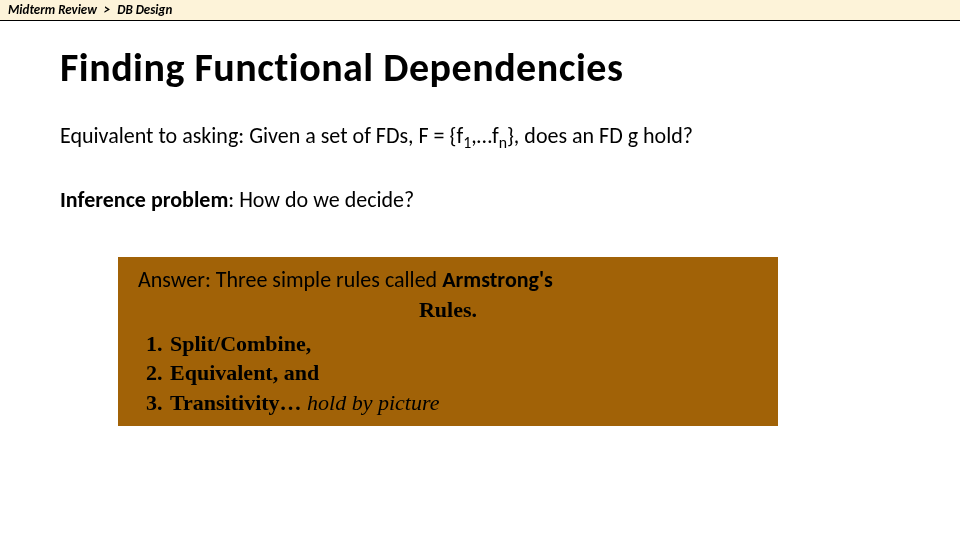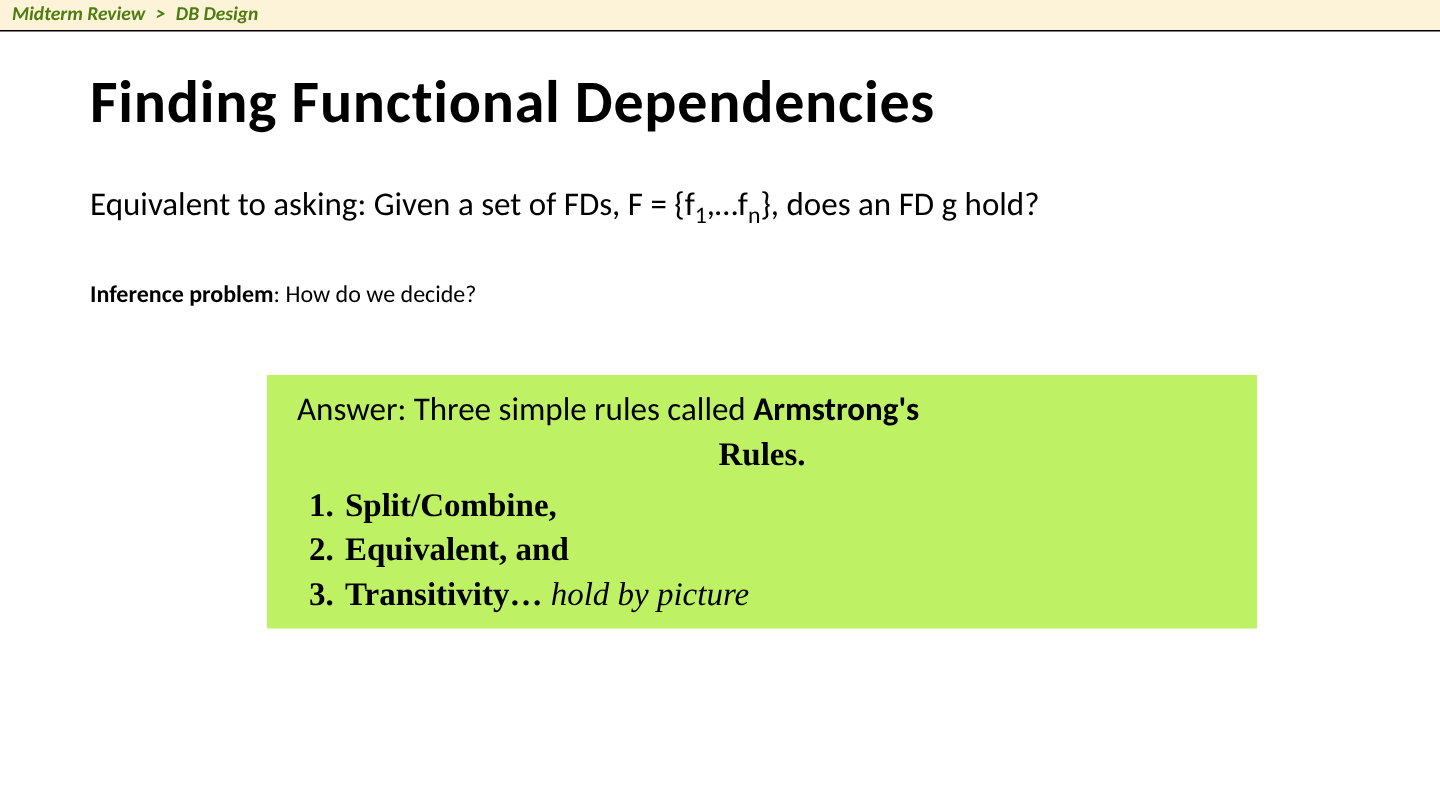--- a/index.html
+++ b/index.html
@@ -11,46 +11,46 @@
     font-family: Calibri, "Segoe UI", Arial, sans-serif;
     color: #000;
     overflow: hidden;
   }
   .breadcrumb {
     background: #fdf3d9;
     border-bottom: 1px solid #000;
     font-size: 13px;
     font-weight: bold;
     font-style: italic;
-    color: #4d7c0f;
+    color: #000000;
     padding: 2px 8px 2px 8px;
     line-height: 16px;
   }
   .breadcrumb .sep { padding: 0 4px; }
   .content {
     padding: 22px 60px 0 60px;
   }
   h1.title {
     font-size: 40px;
     font-weight: 700;
     margin: 0 0 30px 0;
     letter-spacing: 0.5px;
   }
   .line1 {
     font-size: 22px;
     margin-bottom: 34px;
   }
   .line2 {
-    font-size: 16px;
+    font-size: 22px;
     margin-bottom: 44px;
   }
   .sub { vertical-align: sub; font-size: 0.72em; }
   .answer-box {
-    background: #bef264;
-    margin-left: 118px;
+    background: #a16207;
+    margin-left: 58px;
     padding: 8px 20px 8px 20px;
     width: 620px;
     font-size: 22px;
     line-height: 1.35;
   }
   .answer-top { text-align: left; }
   .answer-top .indent2 { display: block; text-align: center; font-family: Liberation Serif, serif; }
   ol.rules {
     margin: 4px 0 0 6px;
     padding-left: 24px;

